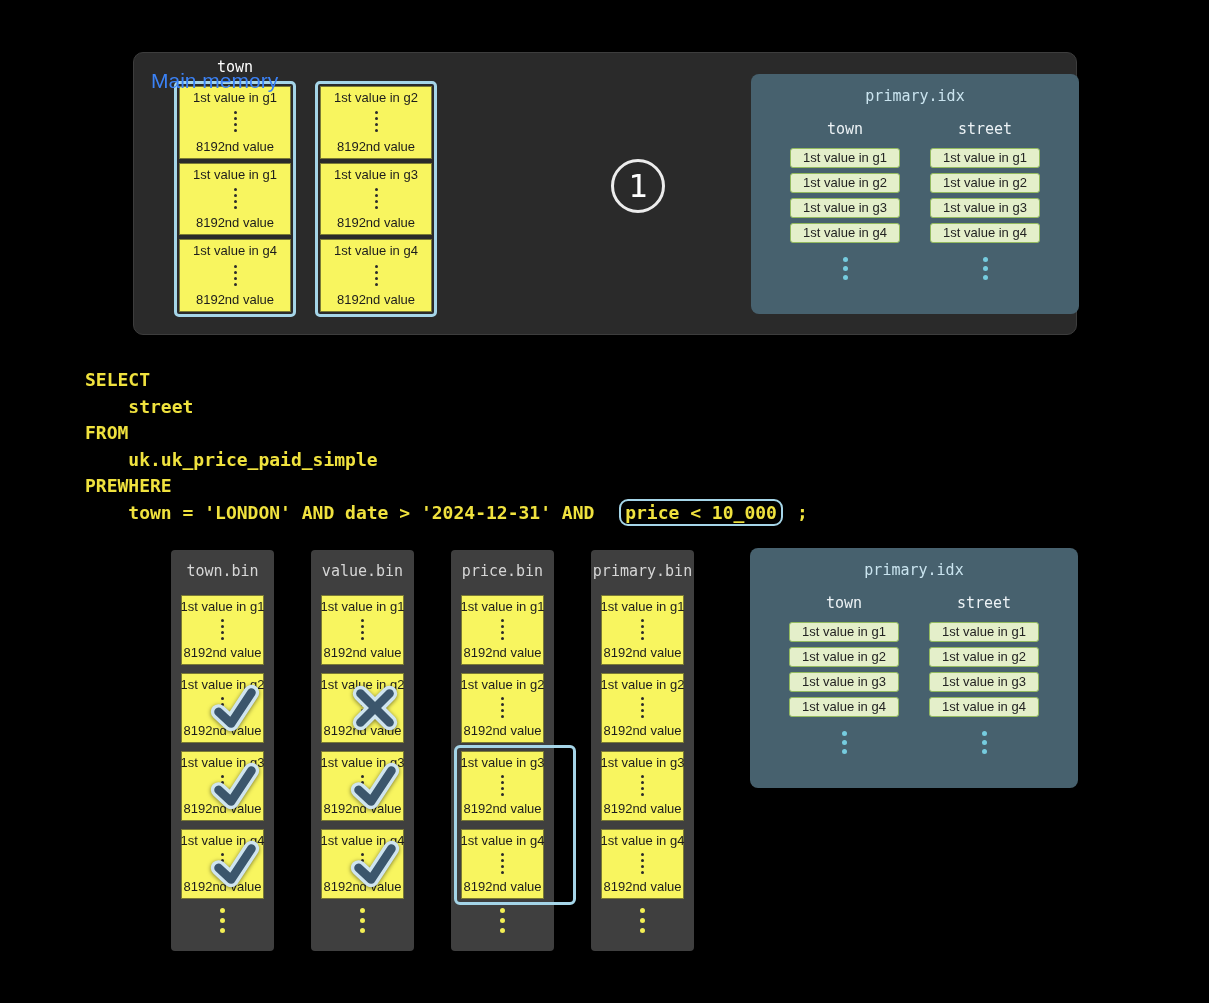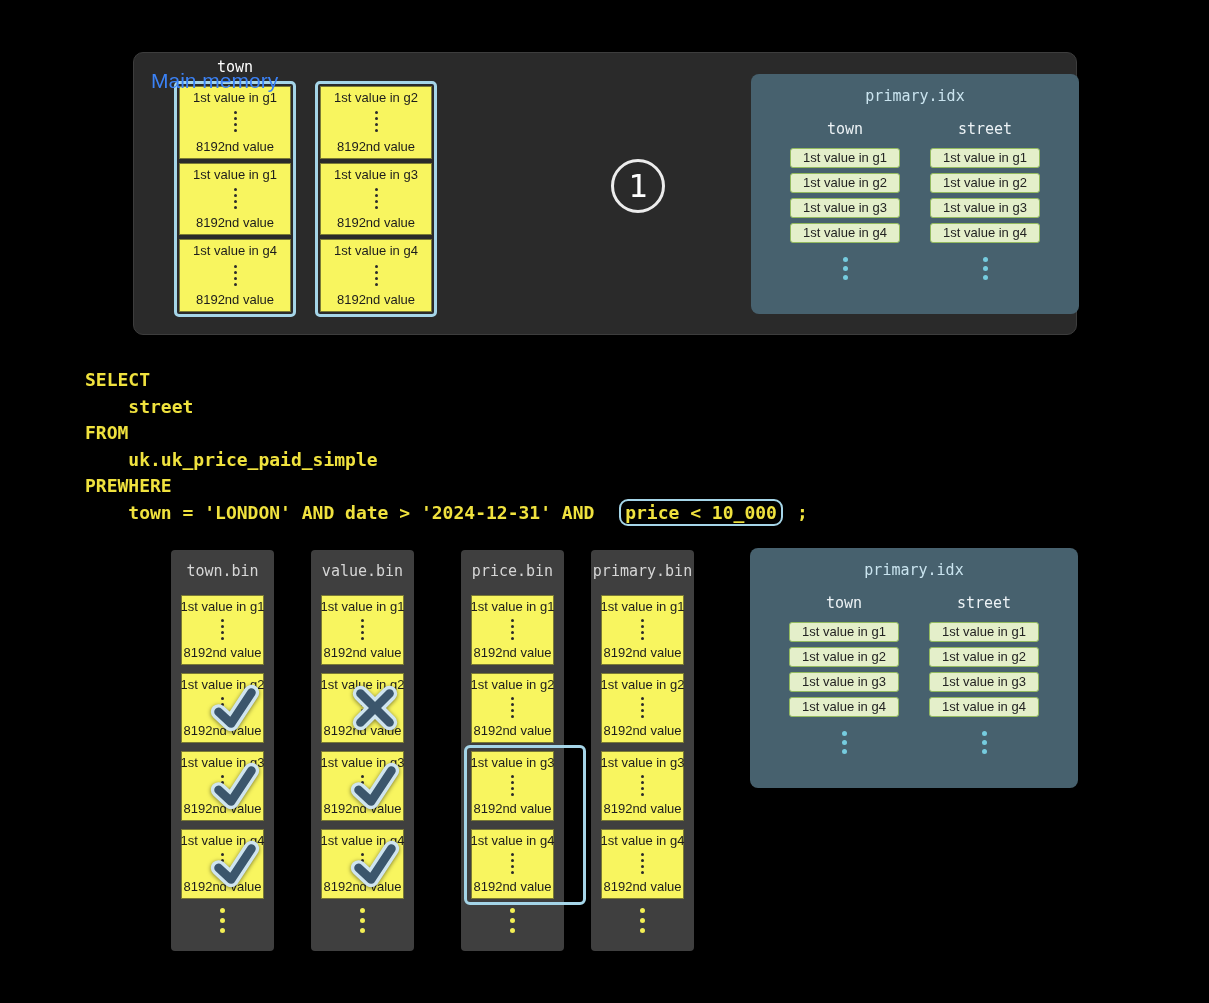--- a/index.html
+++ b/index.html
@@ -330,21 +330,21 @@
         <path d="M13 34 L26 46 L47 14" fill="none" stroke="#3b566c" stroke-width="9" stroke-linecap="round" stroke-linejoin="round"></path>
       </svg>
       <div class="bin-dots">
         <div class="vdots yellow">
           <i></i>
           <i></i>
           <i></i>
         </div>
       </div>
     </div>
-    <div class="bin-panel" style="left: 461px;">
+    <div class="bin-panel" style="left: 451px;">
       <div class="bin-title">price.bin</div>
       <div class="bin-blocks">
         <div class="granule">
           <div class="g-top">1st value in g1</div>
           <div class="vdots">
             <i></i>
             <i></i>
             <i></i>
             <i></i>
           </div>

